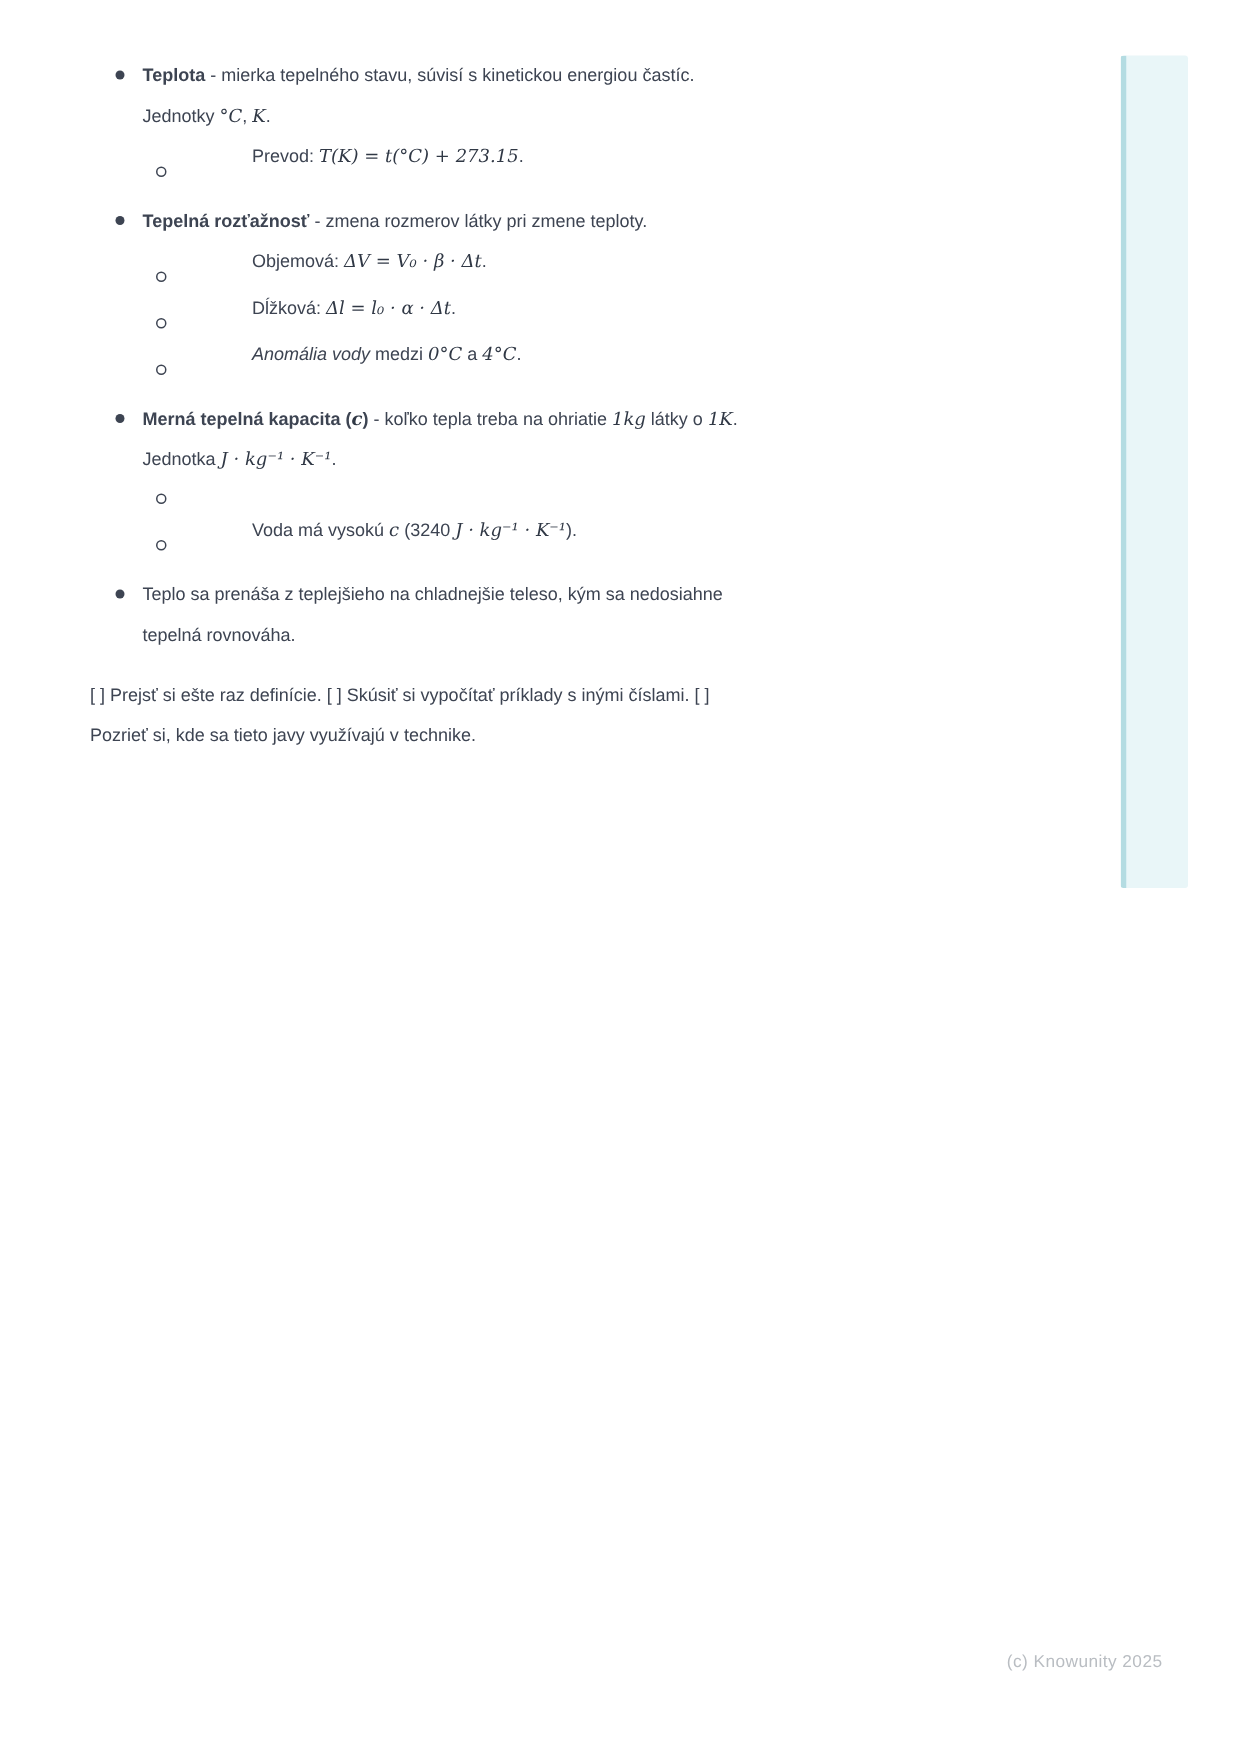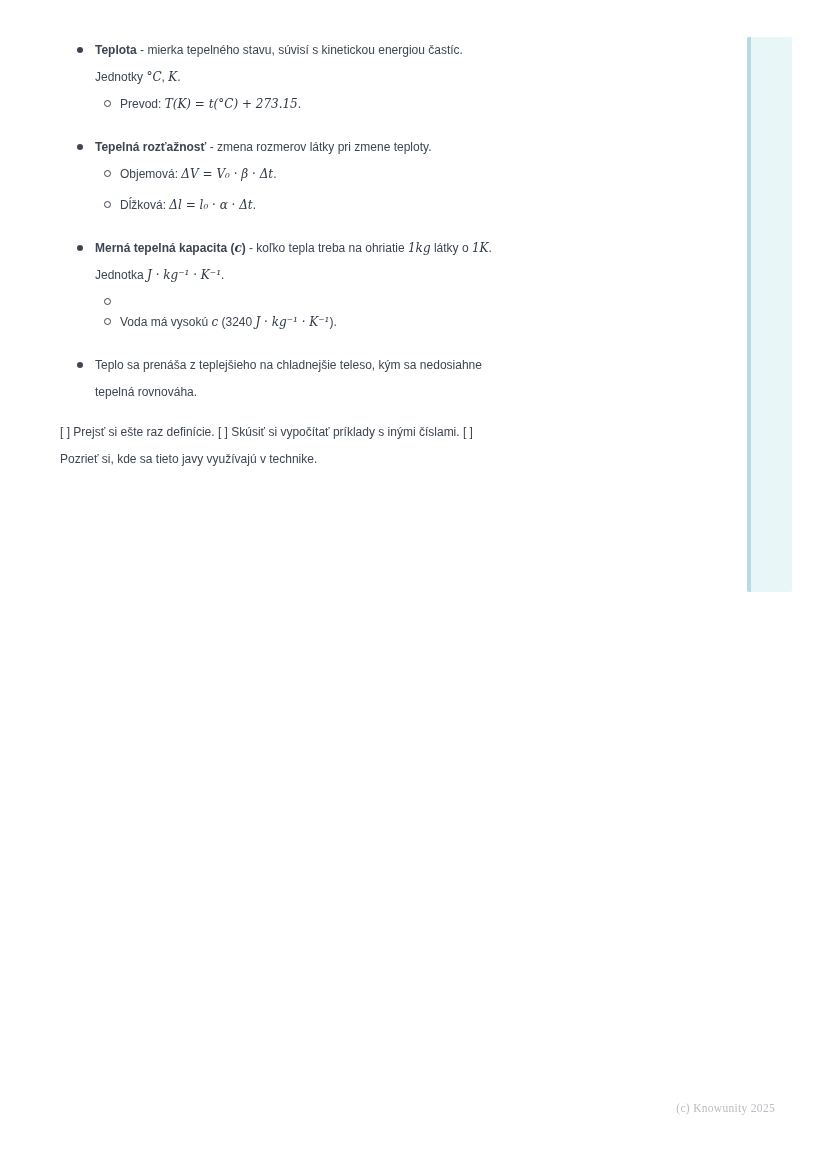--- a/index.html
+++ b/index.html
@@ -12,36 +12,36 @@
   .content{
     position:absolute;left:60px;top:37px;width:662px;
     font-size:12px;line-height:27px;color:var(--text);
   }
   ul.l1{list-style:none;margin:0;padding:0;}
   .l1-li{display:flex;align-items:flex-start;margin:0 0 8px 0;}
   .mk1{flex:none;width:6px;height:6px;border-radius:50%;background:var(--text);margin:10px 12px 0 17px;}
   .li-body{flex:1;min-width:0;}
   .txt{white-space:pre-wrap;}
   ul.l2{list-style:none;margin:0 0 8px 9px;padding:0;}
-  .l2-li{display:flex;align-items:flex-start;margin-top:4px;}
+  .l2-li{display:flex;align-items:flex-end;margin-top:4px;gap:48px;}
   .l2-li:first-child{margin-top:0;}
   .mk2{flex:none;box-sizing:border-box;width:7px;height:7px;border-radius:50%;border:1.5px solid var(--text);margin:9px 9px 0 0;}
   .seg.b{font-weight:700;}
   .seg.i{font-style:italic;}
   .seg.m{font-family:"DejaVu Serif",serif;font-style:italic;color:var(--math);}
   .seg.bm{font-family:"DejaVu Serif",serif;font-style:italic;font-weight:700;color:var(--math);}
   .todo{margin:13px 0 0 0;white-space:pre-wrap;}
   .strip{
     position:absolute;left:747px;top:37px;width:45px;height:555px;
     box-sizing:border-box;border-radius:2px;
     background:#e9f6f8;border-left:4px solid #b4dce2;
   }
   .footer{
     position:absolute;right:53px;top:1102px;
-    font-size:11.5px;letter-spacing:0.3px;color:#b9bdc2;font-family:Liberation Serif, serif;
+    font-size:11.5px;letter-spacing:0.3px;color:#b9bdc2;
   }
 </style>
 </head>
 <body style="--text: #3d4452; --math: #303845;">
 
 <main>
   <section class="content">
     <ul class="l1">
         <li class="l1-li">
           <span class="mk1"></span>
@@ -56,20 +56,24 @@
         <li class="l1-li">
           <span class="mk1"></span>
           <div class="li-body"><span class="txt"><span class="seg b">Tepelná rozťažnosť</span><span class="seg"> - zmena rozmerov látky pri zmene teploty.</span></span><ul class="l2">
               <li class="l2-li">
                 <span class="mk2"></span>
                 <span class="txt"><span class="seg">Objemová: </span><span class="seg m">ΔV = V₀ · β · Δt</span><span class="seg">.</span></span>
               </li>
               <li class="l2-li">
                 <span class="mk2"></span>
                 <span class="txt"><span class="seg">Dĺžková: </span><span class="seg m">Δl = l₀ · α · Δt</span><span class="seg">.</span></span>
+              </li>
+              <li class="l2-li">
+                <span class="mk2"></span>
+                <span class="txt"><span class="seg i">Anomália vody</span><span class="seg"> medzi </span><span class="seg m">0°C</span><span class="seg"> a </span><span class="seg m">4°C</span><span class="seg">.</span></span>
               </li>
             </ul></div>
         </li>
         <li class="l1-li">
           <span class="mk1"></span>
           <div class="li-body"><span class="txt"><span class="seg b">Merná tepelná kapacita (</span><span class="seg bm">c</span><span class="seg b">)</span><span class="seg"> - koľko tepla treba na ohriatie </span><span class="seg m">1kg</span><span class="seg"> látky o </span><span class="seg m">1K</span><span class="seg">.
 Jednotka </span><span class="seg m">J · kg⁻¹ · K⁻¹</span><span class="seg">.</span></span><ul class="l2">
               <li class="l2-li">
                 <span class="mk2"></span>
               </li>

